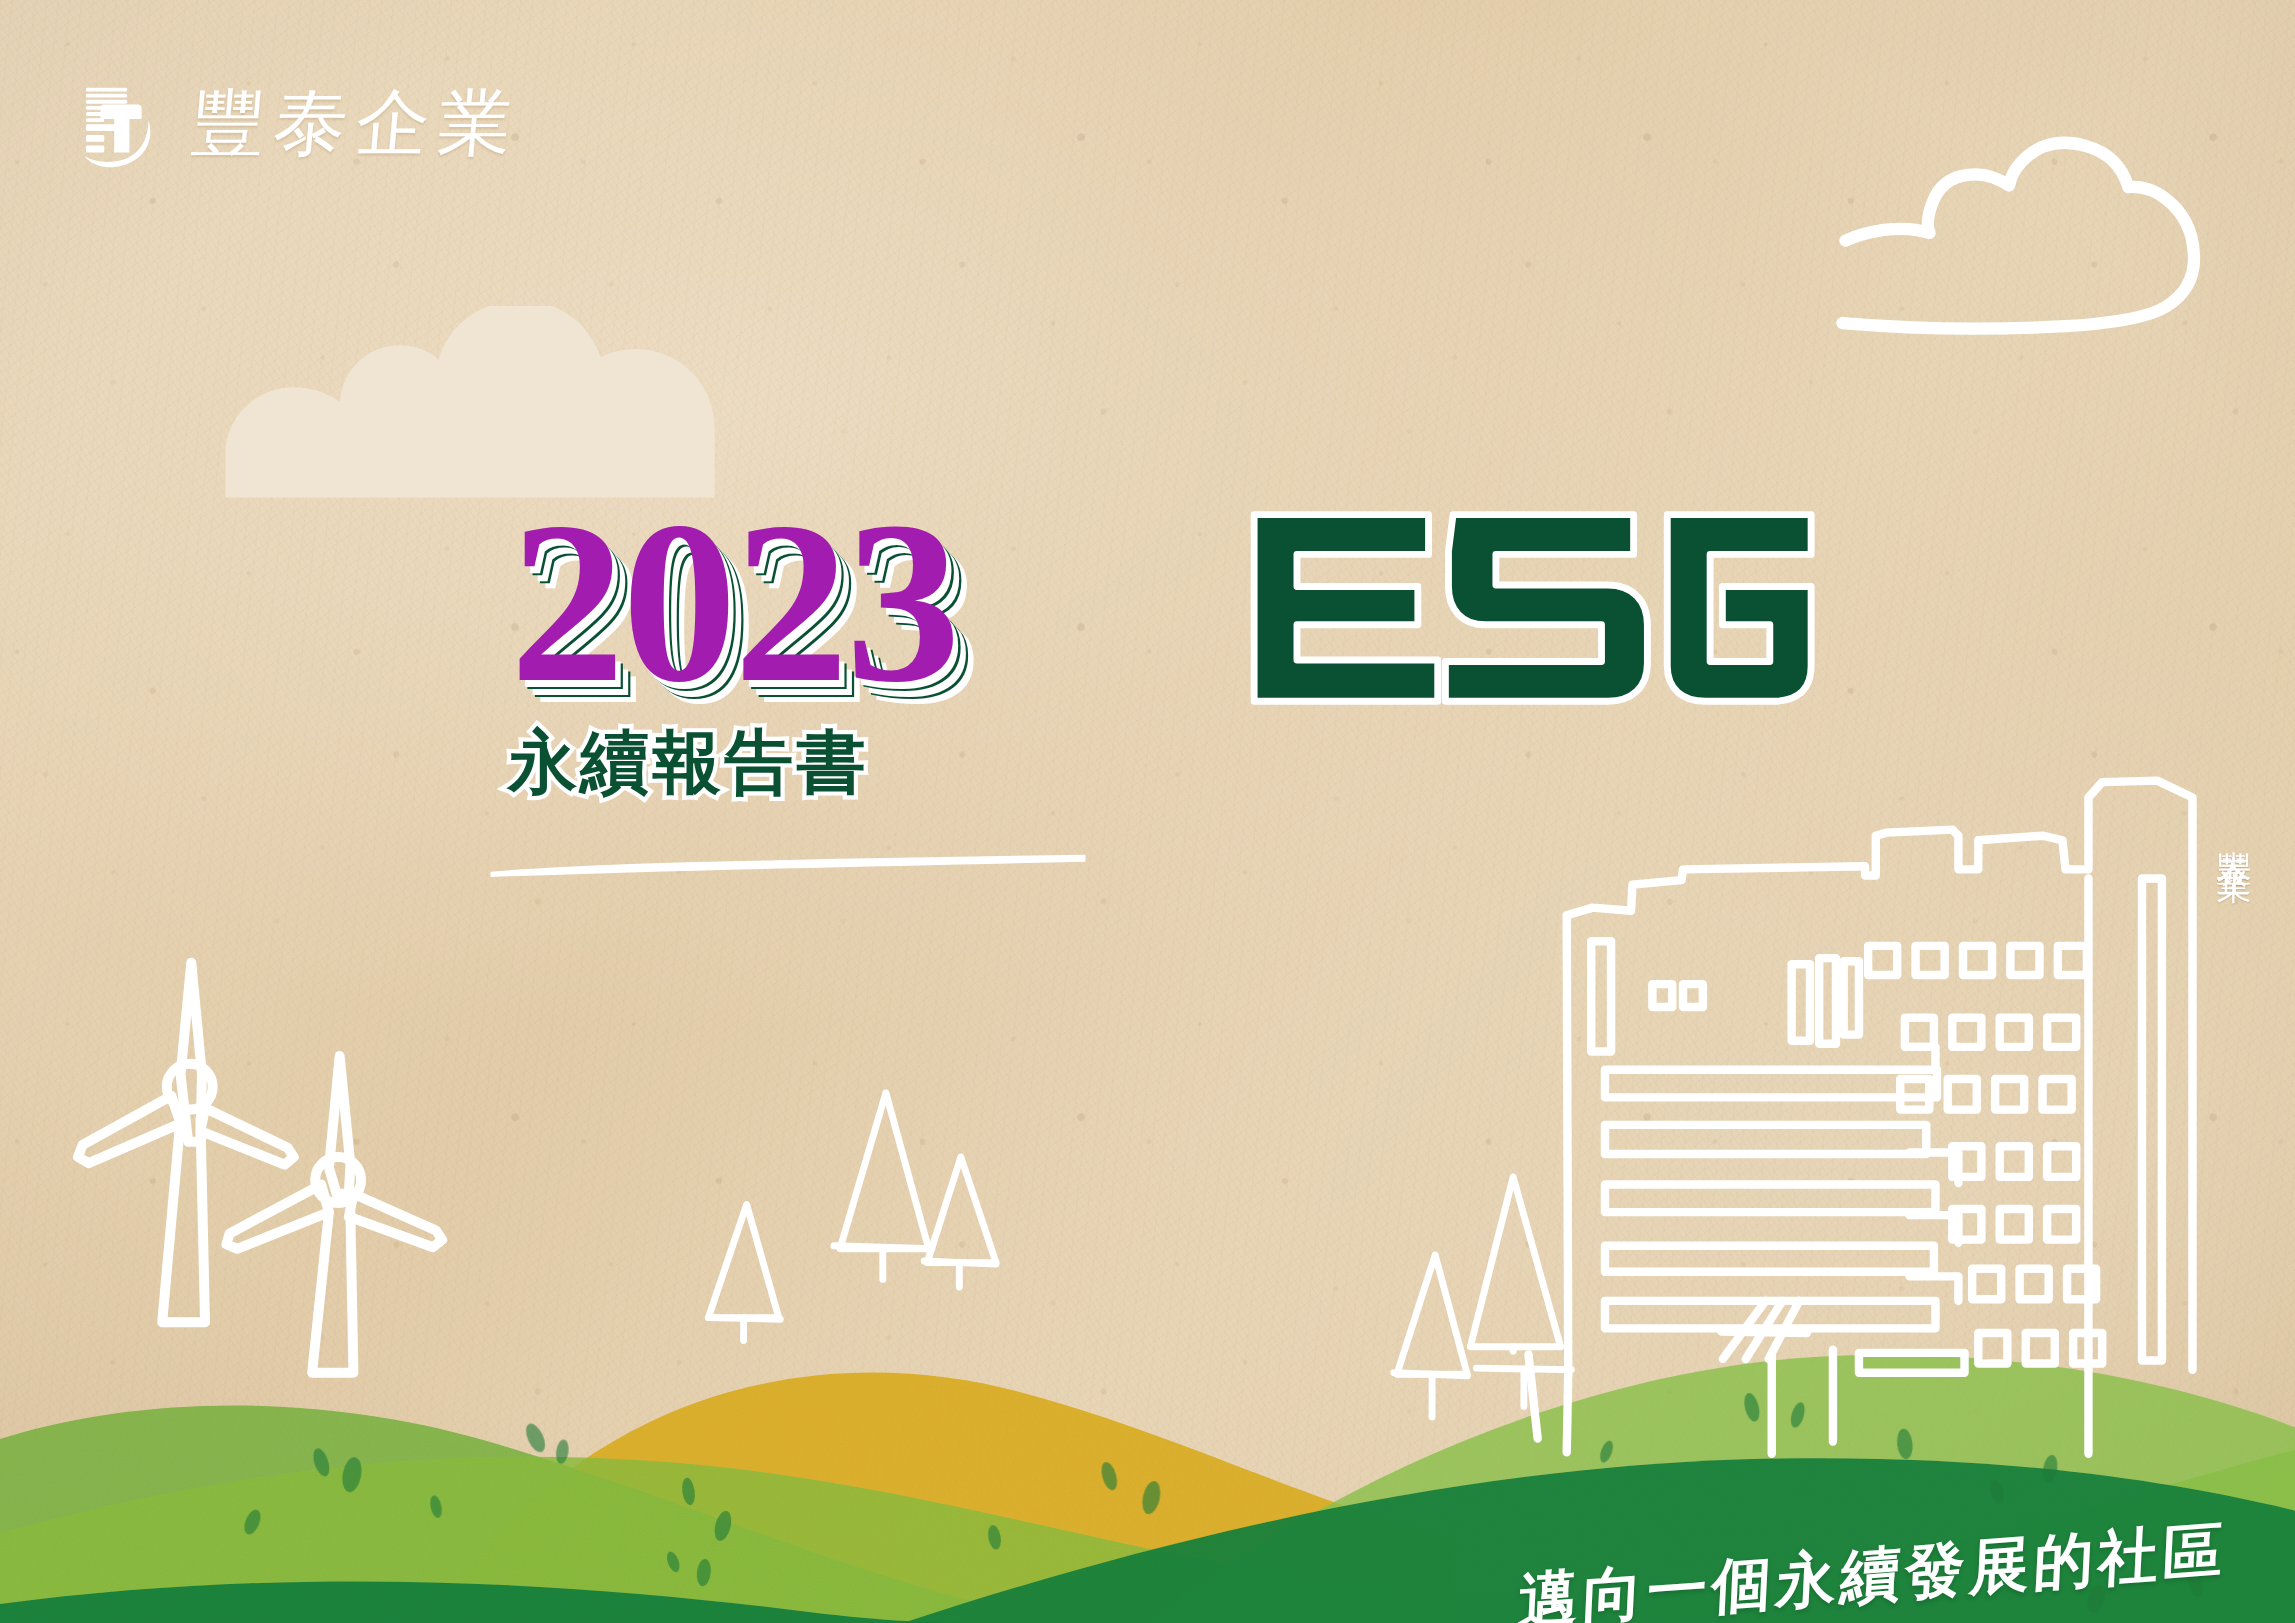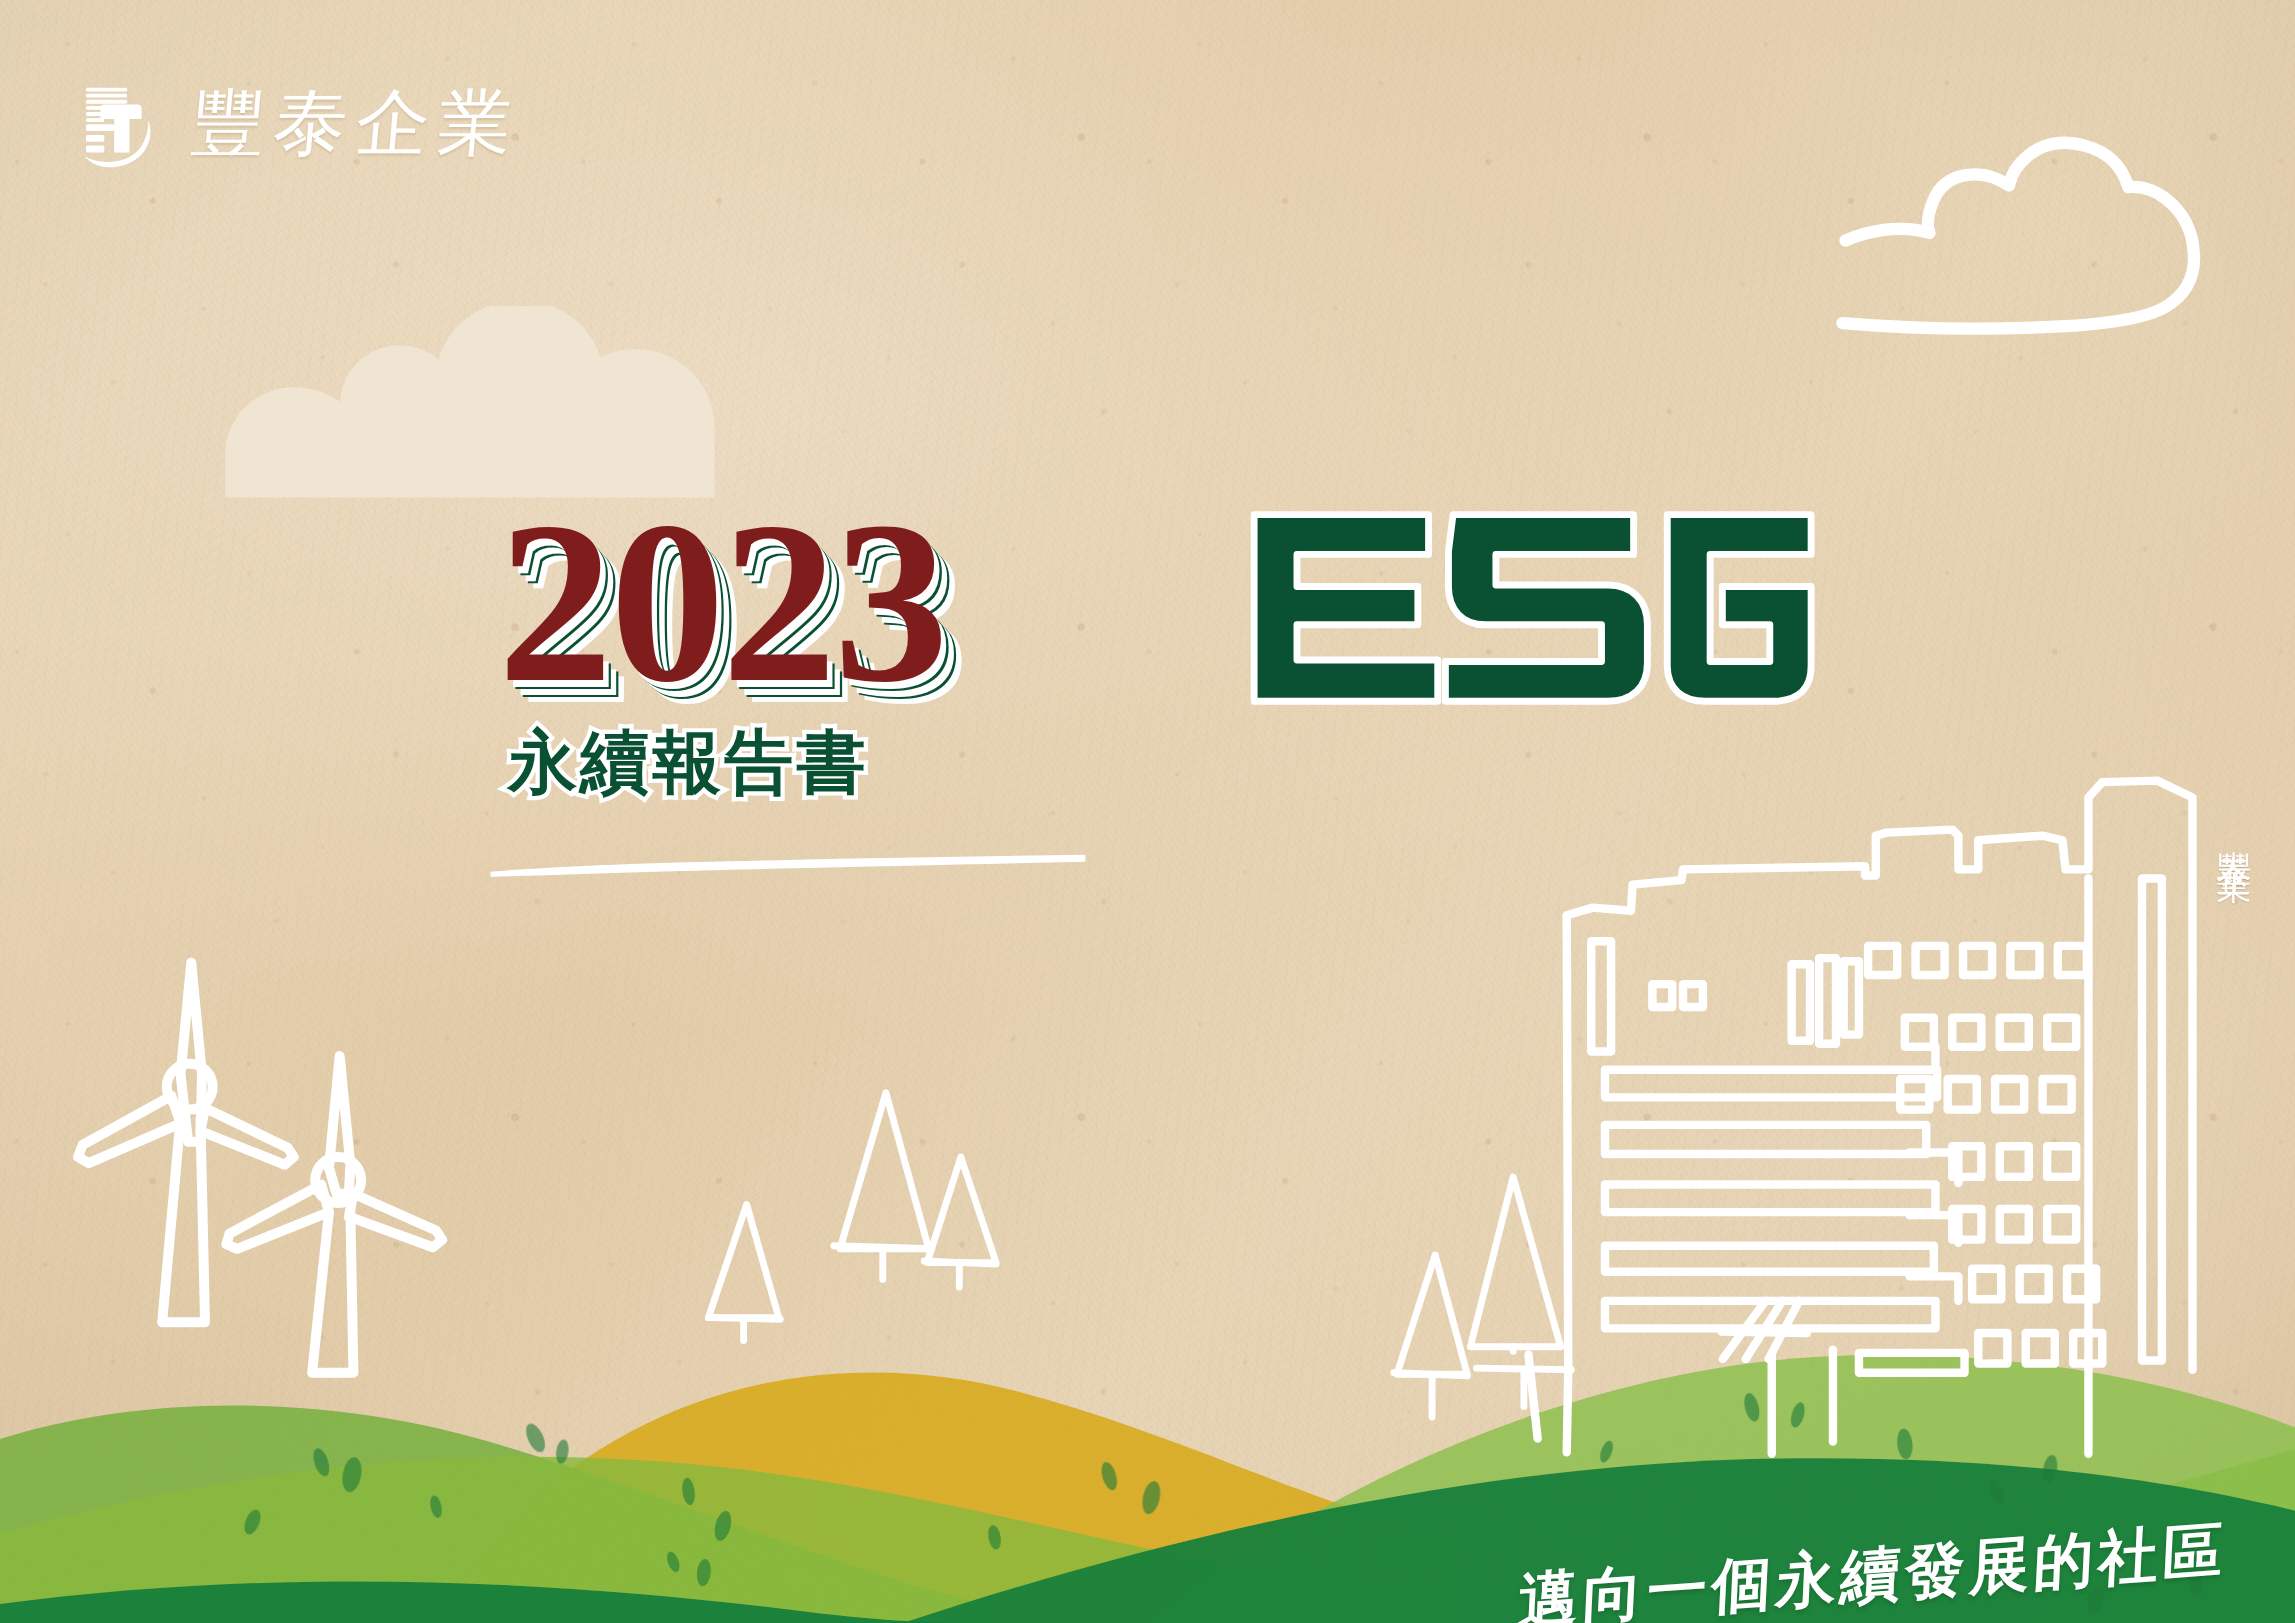--- a/index.html
+++ b/index.html
@@ -76,25 +76,25 @@
     text-shadow:0 1.5px 2.3px rgba(120,86,46,.18);
     white-space:nowrap;
   }
 
   
   .title-block{position:absolute;left:494px;top:505px;width:1347px;}
 
   .title-row{position:relative;height:222px;}
 
   .year{
-    position:absolute;left:4px;top:-17px;
+    position:absolute;left:16px;top:-17px;
     font-family:"Liberation Serif","DejaVu Serif",serif;
     font-weight:700;
     font-size:230px;line-height:1;
-    color:#7f1d1d;
+    color:#a21caf;
     letter-spacing:-3.1px;
     text-shadow:
       5.4px 6.9px 0 #ffffff,
       7.7px 9.2px 0 #0a5134,
       13px 14.5px 0 #ffffff,
       15.3px 17px 0 #0a5134,
       20.7px 22px 0 #ffffff;
     white-space:nowrap;
   }
 

